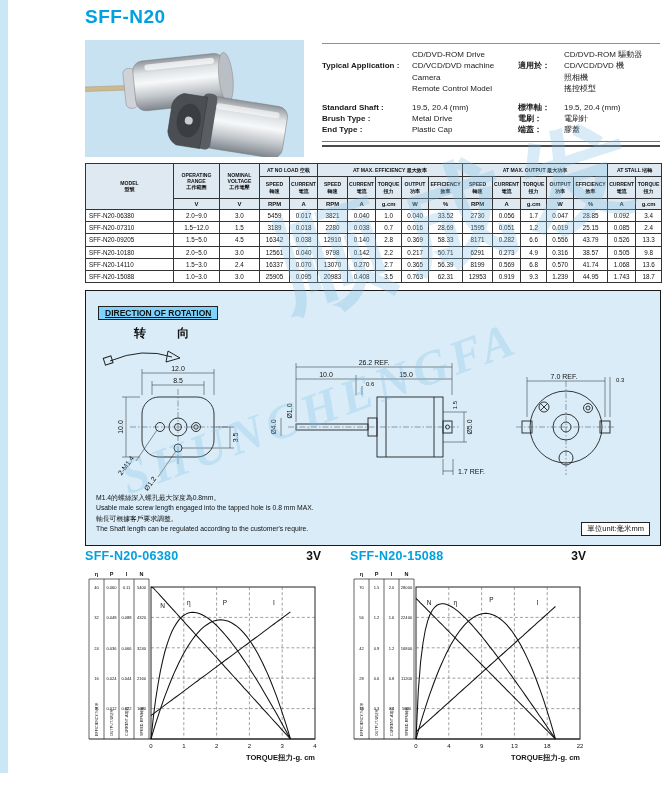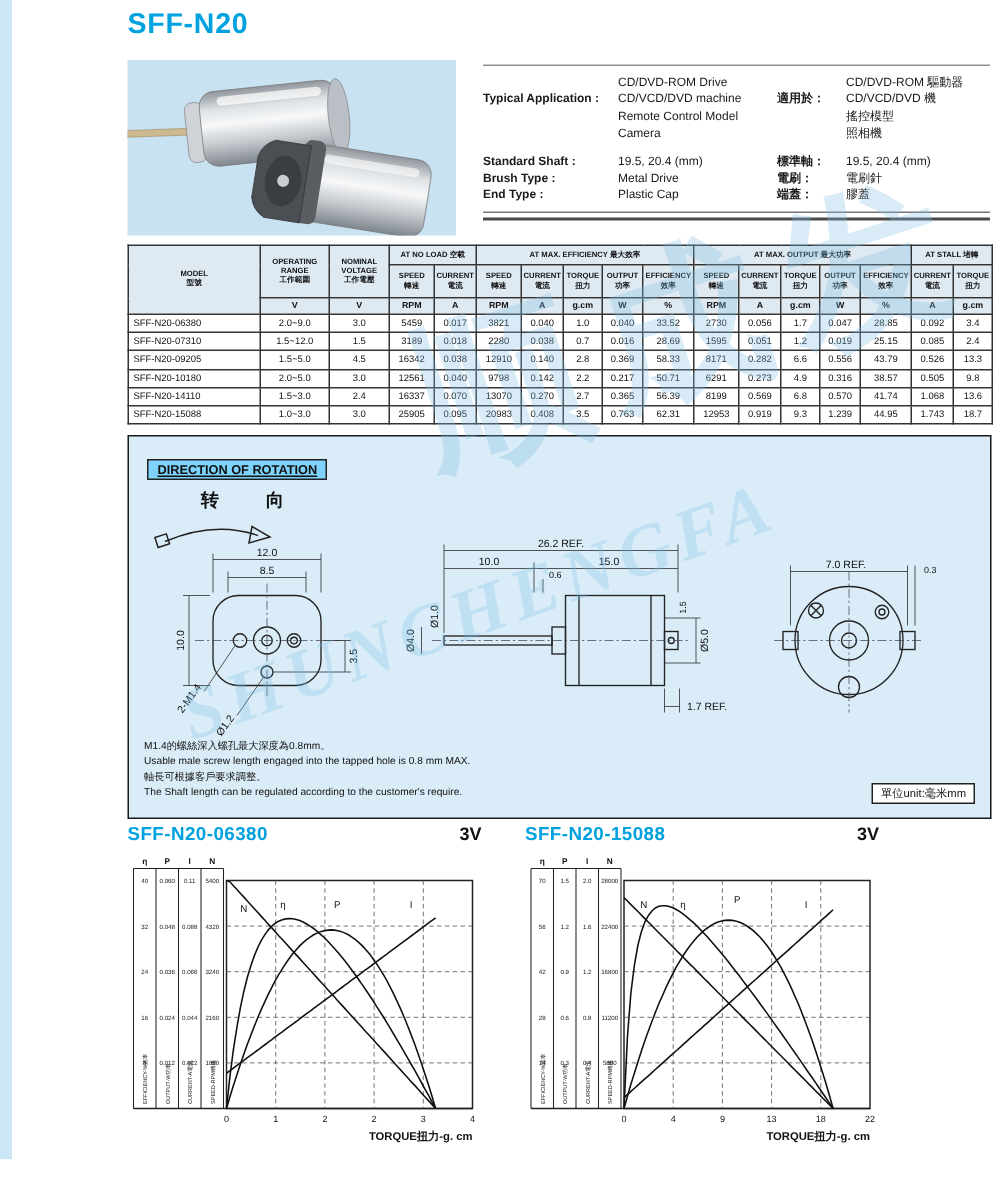--- a/index.html
+++ b/index.html
@@ -90,29 +90,29 @@
           <span class="c4">CD/DVD-ROM 驅動器</span>
         </div>
         <div class="irow">
           <span class="c1">Typical Application :</span>
           <span class="c2">CD/VCD/DVD machine</span>
           <span class="c3">適用於：</span>
           <span class="c4">CD/VCD/DVD 機</span>
         </div>
         <div class="irow">
           <span class="c1"></span>
+          <span class="c2">Camera</span>
+          <span class="c3"></span>
+          <span class="c4">照相機</span>
+        </div>
+        <div class="irow">
+          <span class="c1"></span>
           <span class="c2">Remote Control Model</span>
           <span class="c3"></span>
           <span class="c4">搖控模型</span>
-        </div>
-        <div class="irow">
-          <span class="c1"></span>
-          <span class="c2">Camera</span>
-          <span class="c3"></span>
-          <span class="c4">照相機</span>
         </div>
         <div class="gap"></div>
         <div class="irow">
           <span class="c1">Standard Shaft :</span>
           <span class="c2">19.5, 20.4 (mm)</span>
           <span class="c3">標準軸：</span>
           <span class="c4">19.5, 20.4 (mm)</span>
         </div>
         <div class="irow">
           <span class="c1">Brush Type :</span>

